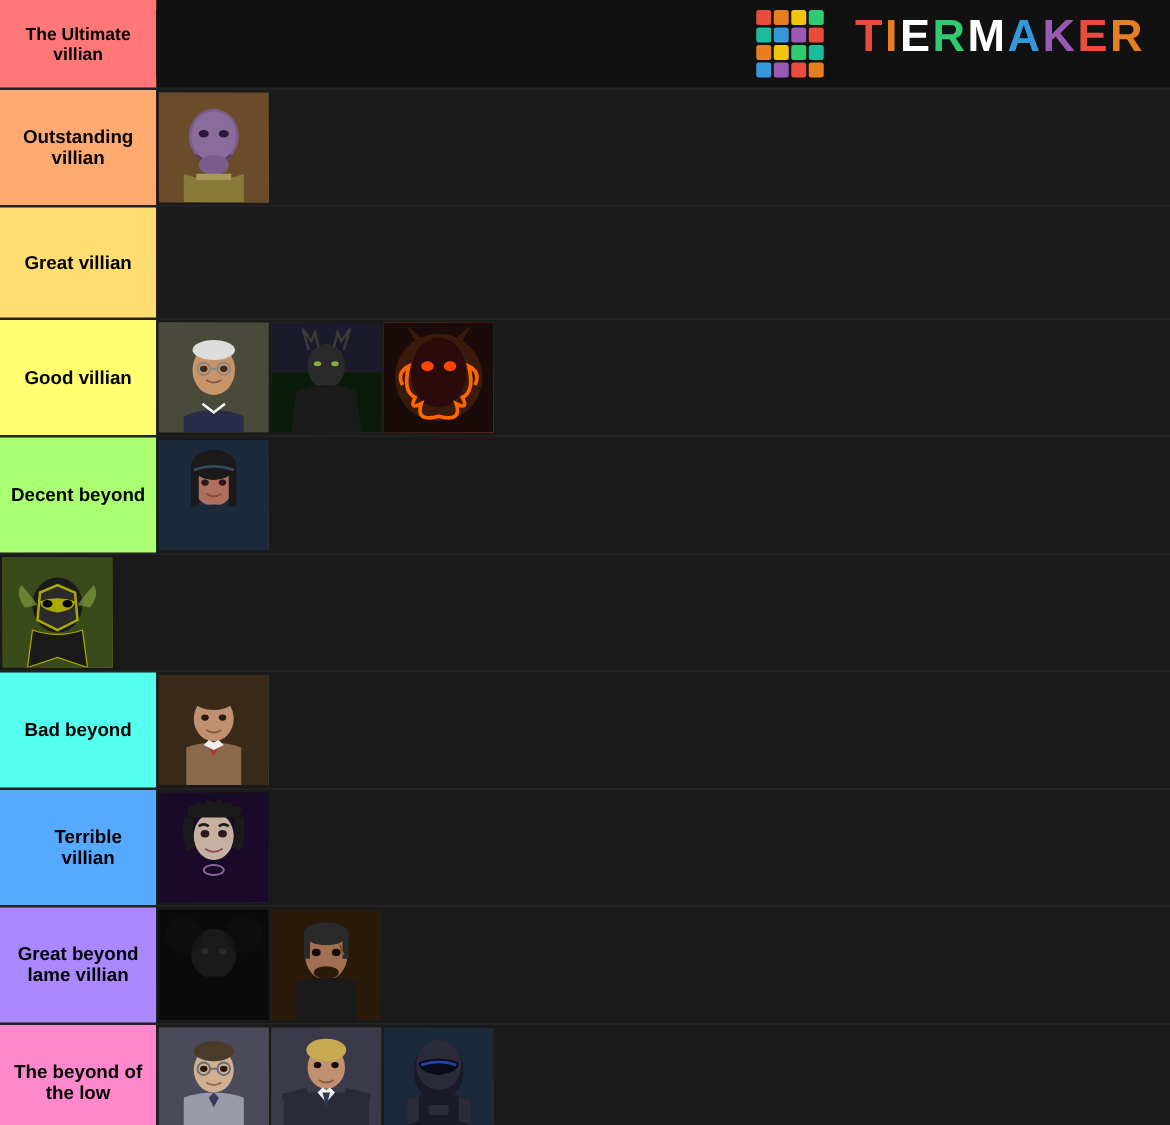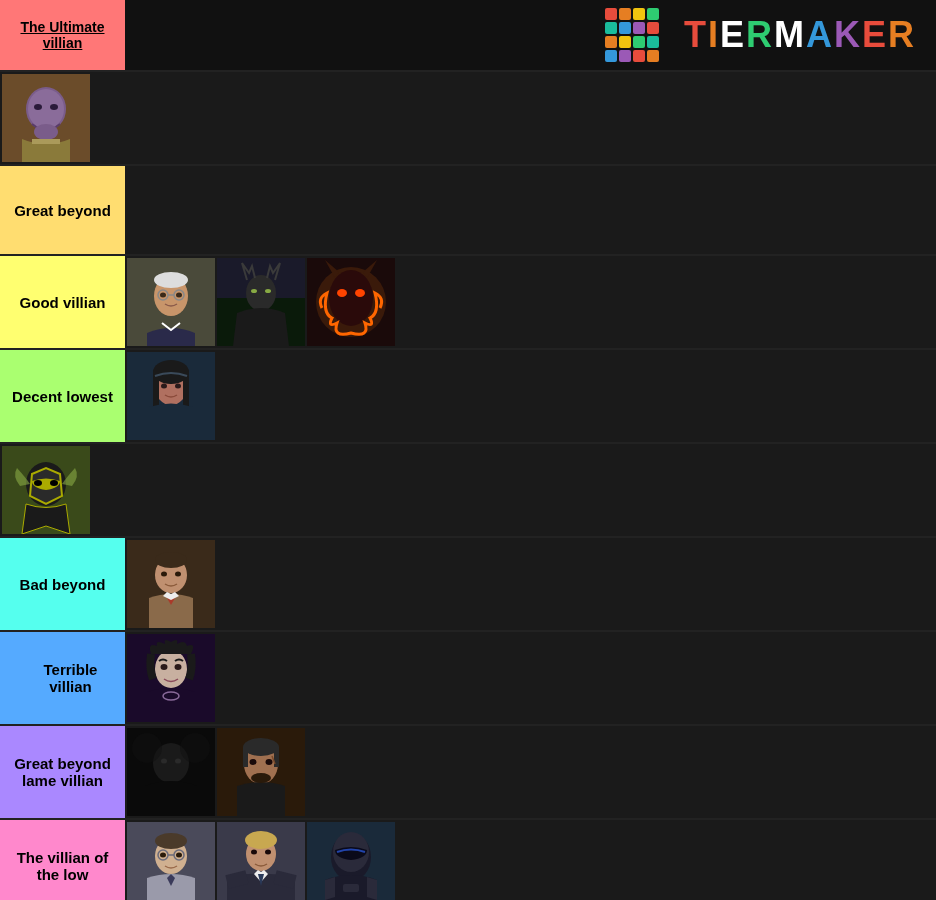--- a/index.html
+++ b/index.html
@@ -71,35 +71,33 @@
       background: #f77;
       display: flex;
       align-items: center;
       justify-content: center;
       text-align: center;
       font-size: 14px;
       font-weight: bold;
       color: #000;
       padding: 8px;
       min-height: 70px;
-      text-decoration: underline;
     }
     .header-right {
       flex: 1;
       display: flex;
       align-items: center;
       justify-content: flex-end;
       padding-right: 20px;
       background: #111;
     }
 
     
     .tiermaker-logo {
       display: flex;
-      align-items: center;
       gap: 25px;
     }
     .logo-grid {
       display: grid;
       grid-template-columns: repeat(4, 12px);
       grid-template-rows: repeat(4, 12px);
       gap: 2px;
     }
     .logo-cell {
       width: 12px;
@@ -167,20 +165,23 @@
             <div class="logo-cell" style="background: rgb(230, 126, 34);"></div>
           </div>
         <div class="logo-text">
           <span class="tier-t">T</span><span class="tier-i">i</span><span>E</span><span class="tier-r">R</span><span>M</span><span class="tier-a">A</span><span class="tier-k2">K</span><span class="tier-e2">E</span><span class="tier-r2">R</span>
         </div>
       </div>
     </div>
   </div>
 
   <div class="tier-row">
+    <div class="tier-label" style="background:#ffaa70;">
+      <span>Outstanding villian</span>
+    </div>
     <div class="tier-content">
 
       <div class="img-placeholder thanos">
         <svg viewBox="0 0 88 88" width="88" height="88">
 
           <rect width="88" height="88" fill="#6b4c2a"></rect>
           <ellipse cx="44" cy="35" rx="20" ry="22" fill="#7a5c8a"></ellipse>
           <ellipse cx="44" cy="35" rx="18" ry="20" fill="#8a6c9a"></ellipse>
 
           <line x1="30" y1="50" x2="44" y2="60" stroke="#5a3c6a" stroke-width="2"></line>
@@ -192,21 +193,21 @@
 
           <path d="M20 65 Q44 75 68 65 L68 88 L20 88 Z" fill="#8a7a3a"></path>
           <rect x="30" y="65" width="28" height="5" fill="#aa9a5a"></rect>
         </svg>
       </div>
     </div>
   </div>
 
   <div class="tier-row">
     <div class="tier-label" style="background:#ffdd70;">
-      <span>Great beyond</span>
+      <span>Great villian</span>
     </div>
     <div class="tier-content">
     </div>
   </div>
 
   <div class="tier-row">
     <div class="tier-label" style="background:#ffff70;align-items:center;">
       <span>Good villian</span>
     </div>
     <div class="tier-content">
@@ -265,21 +266,21 @@
           <ellipse cx="53" cy="35" rx="5" ry="4" fill="#ff4400"></ellipse>
 
           <path d="M15 50 Q10 40 20 35 Q15 55 25 60 Q20 70 30 65 Q25 80 44 75 Q63 80 58 65 Q68 70 63 60 Q73 55 68 35 Q78 40 73 50" fill="none" stroke="#ff6600" stroke-width="3"></path>
         </svg>
       </div>
     </div>
   </div>
 
   <div class="tier-row">
     <div class="tier-label" style="background:#aaff70;">
-      <span>Decent lowest</span>
+      <span>Decent beyond</span>
     </div>
     <div class="tier-content">
 
       <div class="img-placeholder loki-lady">
         <svg viewBox="0 0 88 88" width="88" height="88">
           <rect width="88" height="88" fill="#1a2a3a"></rect>
 
           <ellipse cx="44" cy="35" rx="16" ry="18" fill="#b07060"></ellipse>
 
           <ellipse cx="44" cy="20" rx="18" ry="12" fill="#1a1a1a"></ellipse>
@@ -422,21 +423,21 @@
           <ellipse cx="52" cy="34" rx="3.5" ry="3" fill="#1a0a0a"></ellipse>
 
           <path d="M55 28 L58 36" stroke="#7a4a2a" stroke-width="1.5"></path>
         </svg>
       </div>
     </div>
   </div>
 
   <div class="tier-row">
     <div class="tier-label" style="background:#ff88cc;">
-      <span>The villian of the low</span>
+      <span>The beyond of the low</span>
     </div>
     <div class="tier-content">
 
       <div class="img-placeholder justinH">
         <svg viewBox="0 0 88 88" width="88" height="88">
           <rect width="88" height="88" fill="#4a4a5a"></rect>
 
           <ellipse cx="44" cy="34" rx="16" ry="18" fill="#d0b090"></ellipse>
 
           <ellipse cx="44" cy="19" rx="16" ry="8" fill="#4a3a2a"></ellipse>

